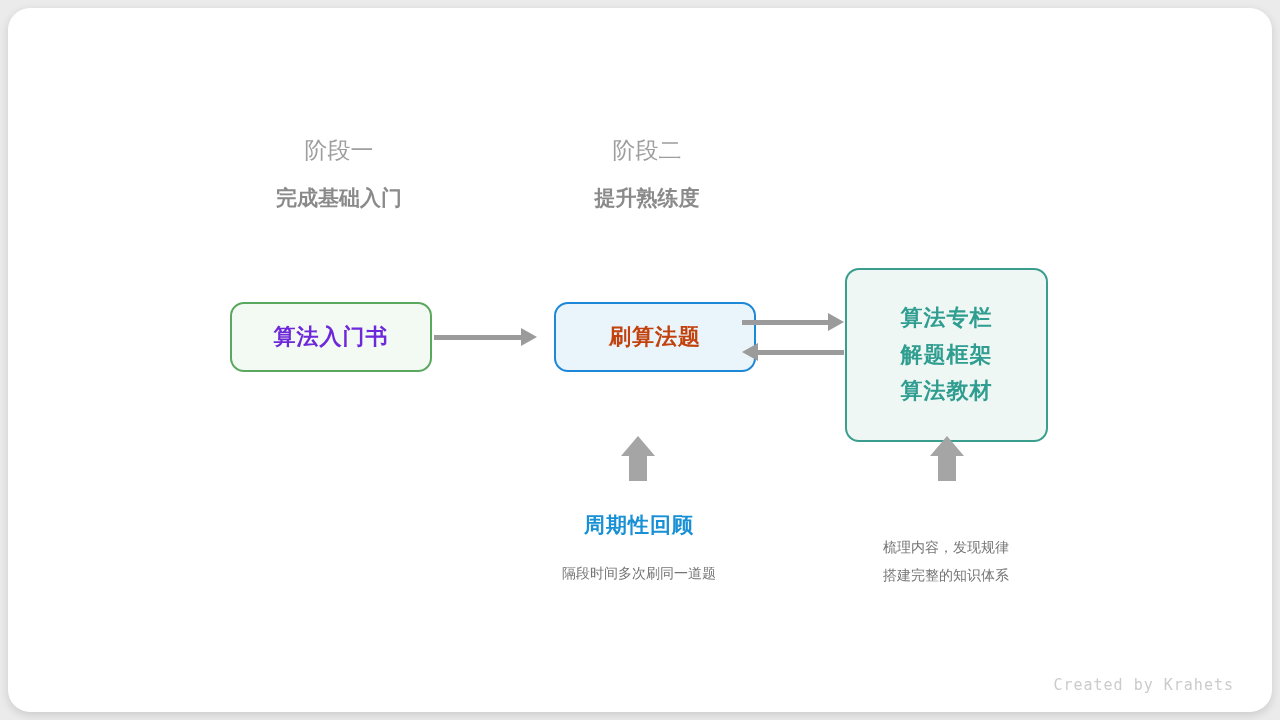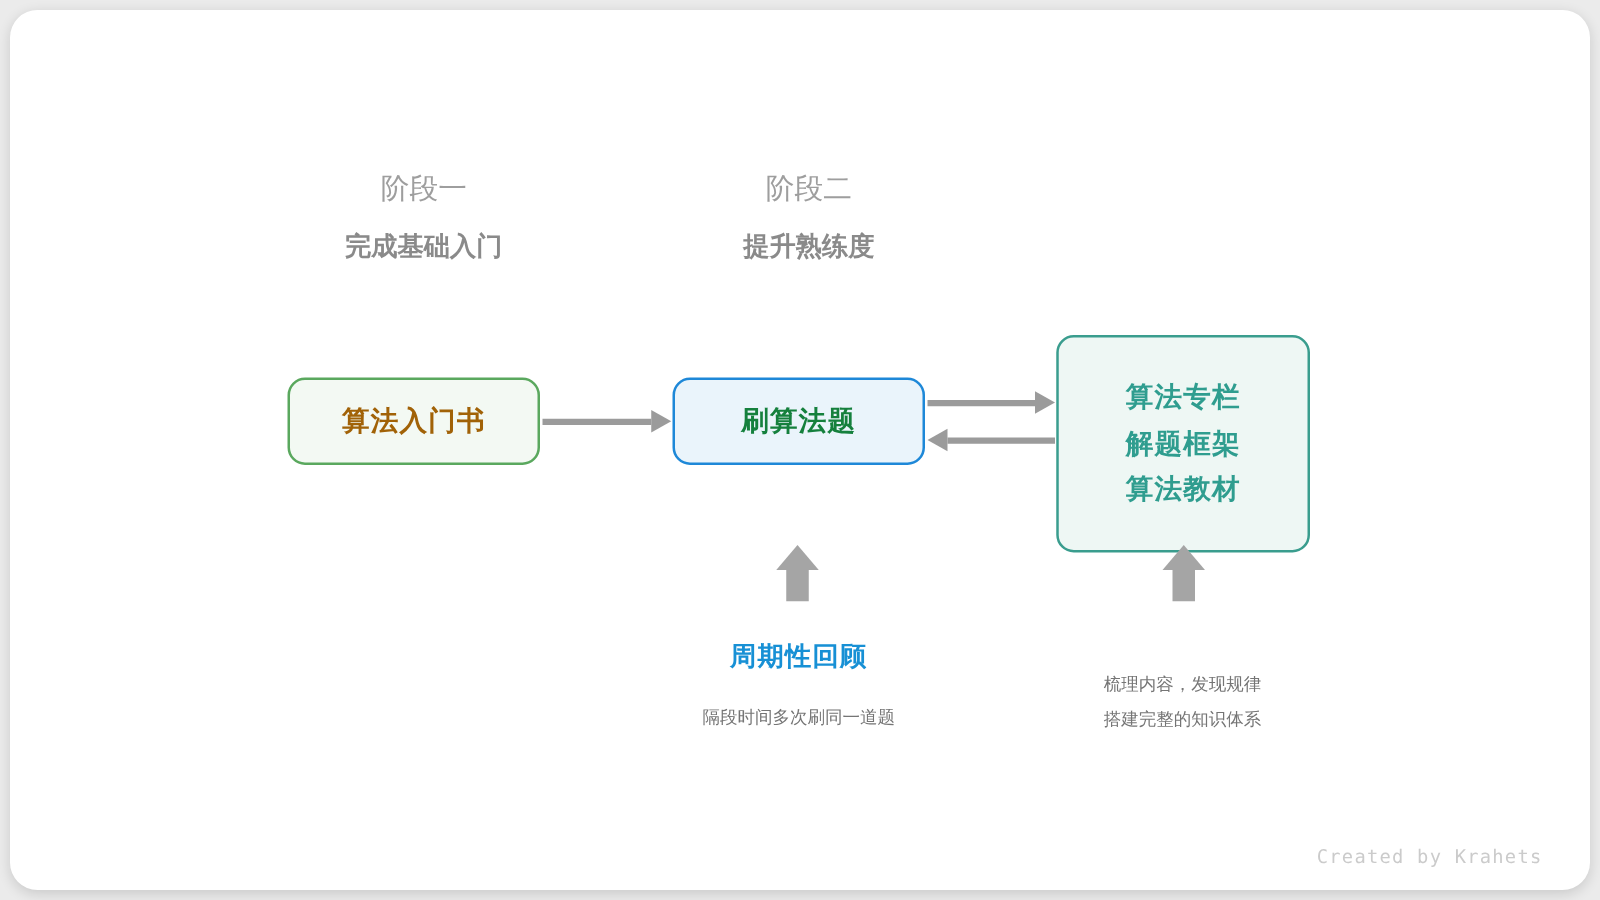--- a/index.html
+++ b/index.html
@@ -41,22 +41,22 @@
     position:absolute;
     border-radius:14px;
     display:flex;
     flex-direction:column;
     align-items:center;
     justify-content:center;
     font-size:22px;
     font-weight:bold;
     letter-spacing:1px;
   }
-  .node-green  { border:2.5px solid #5aa85e; background:#f3f9f3; color:#a16207; }
-  .node-blue   { border:2.5px solid #1e88d8; background:#eaf4fb; color:#15803d; }
+  .node-green  { border:2.5px solid #5aa85e; background:#f3f9f3; color:#6d28d9; }
+  .node-blue   { border:2.5px solid #1e88d8; background:#eaf4fb; color:#c2410c;margin-left:16px; }
   .node-teal   { border:2.5px solid #3a9d8e; background:#eef7f4; color:#2f9d8f; }
   .node-line { line-height:36.5px; }
   
   .h-arrow {
     position:absolute;
     height:18px;
     display:flex;
     align-items:center;
   }
   .h-arrow .shaft { flex:1; height:5px; background:#9b9b9b; }
@@ -89,21 +89,21 @@
     position:absolute;
     width:320px;
     text-align:center;
   }
   .ann-title {
     font-size:21px;
     font-weight:bold;
     line-height:26px;
     letter-spacing:1px;
   }
-  .ann-title.blue { color:#1790d5;font-family:Liberation Serif, serif; }
+  .ann-title.blue { color:#1790d5; }
   .ann-title.teal { color:#2f9d8f; }
   .ann-desc {
     margin-top:22px;
     font-size:14px;
     color:#757575;
     line-height:27.5px;
   }
   
   .credit {
     position:absolute;

